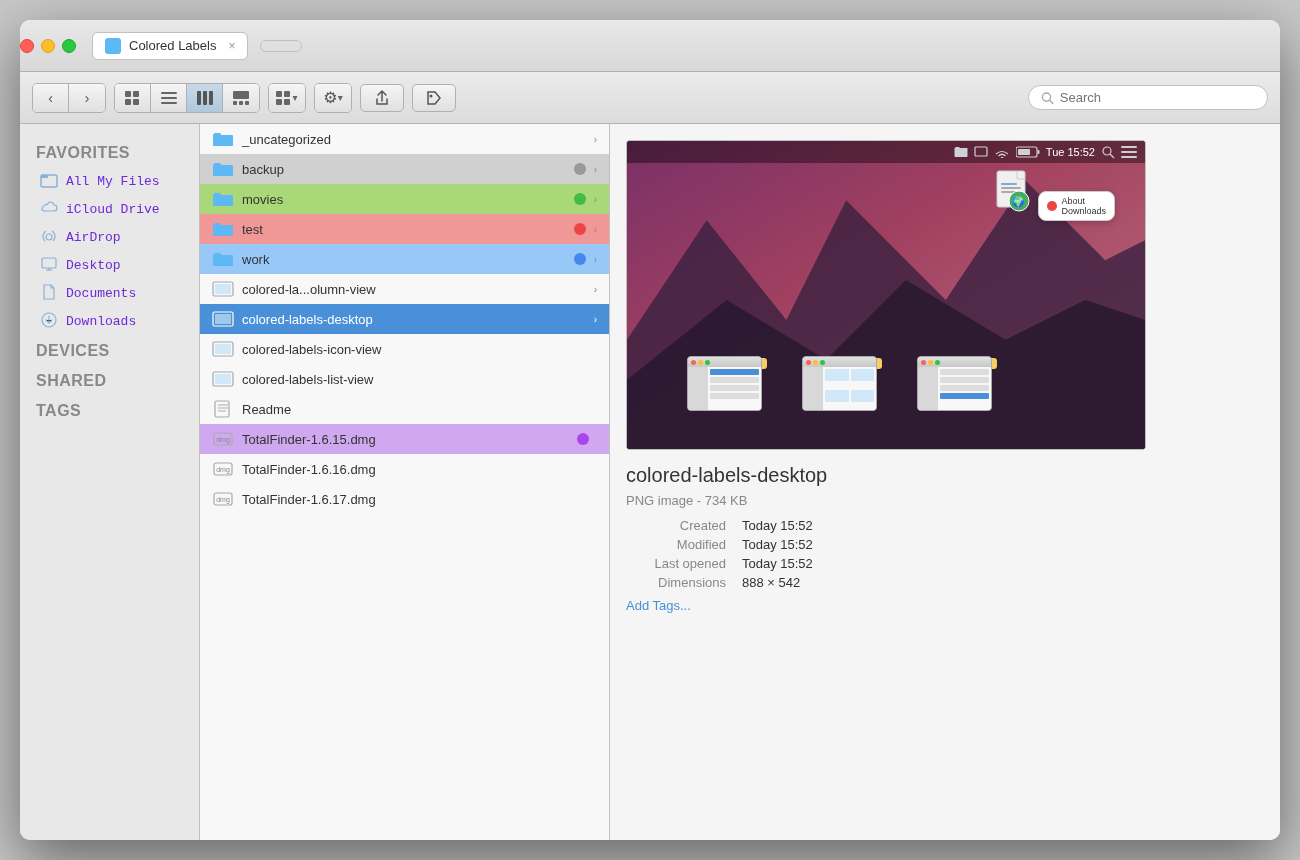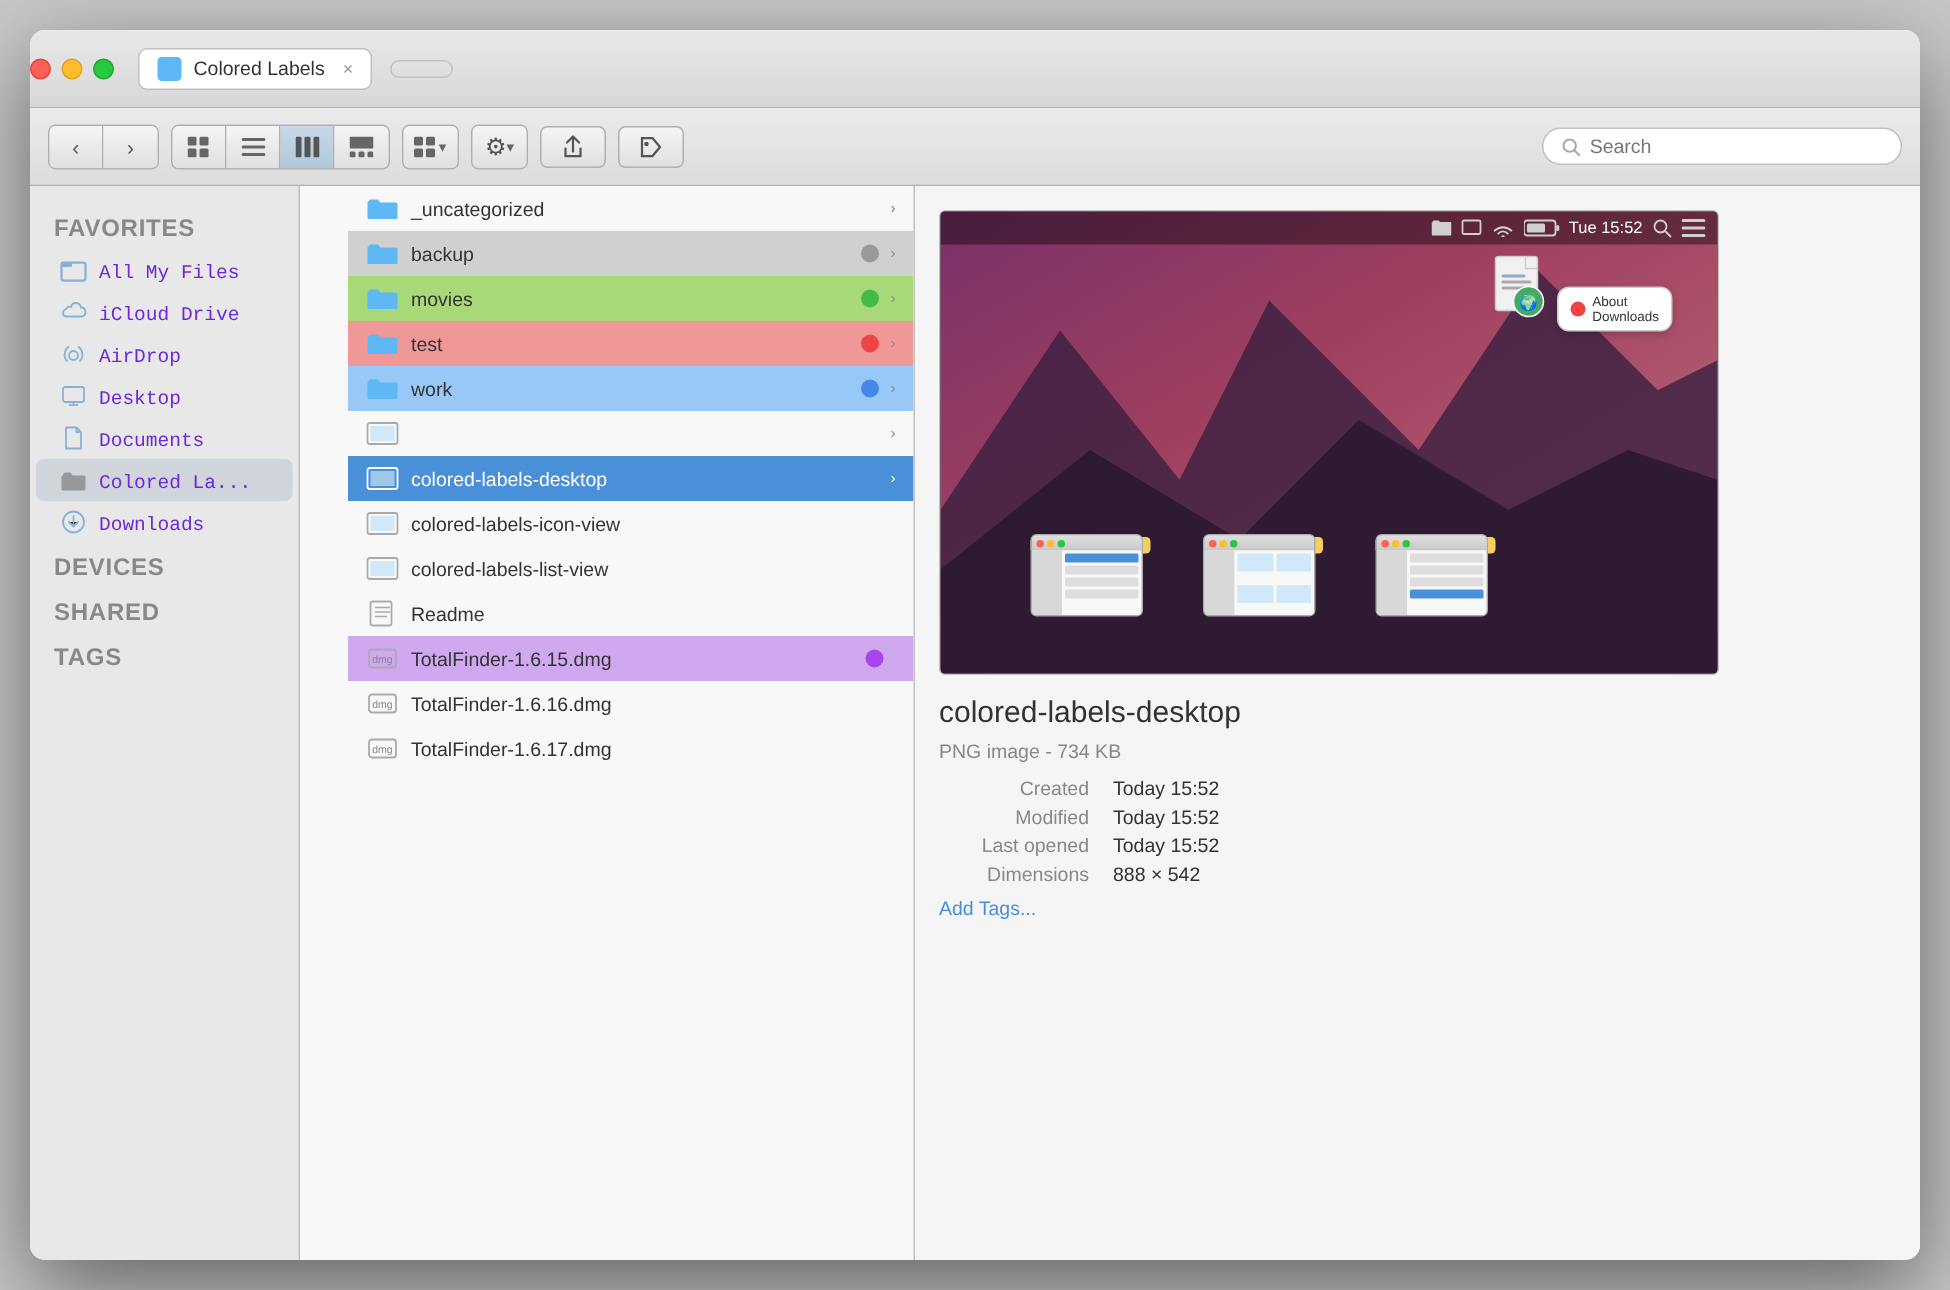--- a/index.html
+++ b/index.html
@@ -185,21 +185,20 @@
       flex-shrink: 0;
     }
     .sidebar-label { font-size: 13px; }
     
     .file-panel {
       width: 410px;
       background: #f8f8f8;
       border-right: 1px solid #c0c0c0;
       overflow-y: auto;
       flex-shrink: 0;
-      padding-left: 32px;
     }
     .file-item {
       display: flex;
       align-items: center;
       padding: 6px 12px;
       font-size: 13px;
       color: #333;
       cursor: pointer;
       position: relative;
     }
@@ -503,28 +502,20 @@
       </div>
       <div class="sidebar-item">
         <div class="sidebar-icon">
           <svg width="18" height="18" viewBox="0 0 18 18">
               <path d="M4 2 L11 2 L14 5 L14 16 L4 16 Z" fill="none" stroke="#8ab0d8" stroke-width="1.2"></path>
               <path d="M11 2 L11 5 L14 5" fill="none" stroke="#8ab0d8" stroke-width="1.2"></path>
             </svg>
         </div>
         <span class="sidebar-label">Documents</span>
       </div>
-      <div class="sidebar-item active">
-        <div class="sidebar-icon">
-          <svg width="18" height="16" viewBox="0 0 18 16">
-              <path d="M2 5 Q2 3 4 3 L7 3 L8.5 5 L16 5 Q17 5 17 6 L17 14 Q17 15 16 15 L2 15 Q1 15 1 14 L1 6 Q1 5 2 5 Z" fill="#888" opacity="0.8"></path>
-            </svg>
-        </div>
-        <span class="sidebar-label">Colored La...</span>
-      </div>
       <div class="sidebar-item">
         <div class="sidebar-icon">
           <svg width="18" height="18" viewBox="0 0 18 18">
               <circle cx="9" cy="9" r="7" fill="none" stroke="#8ab0d8" stroke-width="1.2"></circle>
               <path d="M9 5 L9 12 M6 9 L9 12 L12 9" stroke="#8ab0d8" stroke-width="1.2" stroke-linecap="round"></path>
             </svg>
         </div>
         <span class="sidebar-label">Downloads</span>
       </div>
 
@@ -577,20 +568,21 @@
         <span class="file-name">work</span>
         <div class="label-dot label-dot-blue"></div>
         <span class="file-chevron">›</span>
       </div>
 
       <div class="file-item">
         <svg class="file-folder-icon" viewBox="0 0 22 18" width="22" height="18">
           <rect x="1" y="2" width="20" height="14" rx="1.5" fill="none" stroke="#aaa" stroke-width="1.2"></rect>
           <rect x="3" y="4" width="16" height="10" fill="#d0e8f8"></rect>
         </svg>
+        <span class="file-name">colored-la...olumn-view</span>
         <span class="file-chevron">›</span>
       </div>
 
       <div class="file-item selected">
         <svg class="file-folder-icon" viewBox="0 0 22 18" width="22" height="18">
           <rect x="1" y="2" width="20" height="14" rx="1.5" fill="none" stroke="#fff" stroke-width="1.2"></rect>
           <rect x="3" y="4" width="16" height="10" fill="#a0c8e8"></rect>
         </svg>
         <span class="file-name">colored-labels-desktop</span>
         <span class="file-chevron">›</span>

